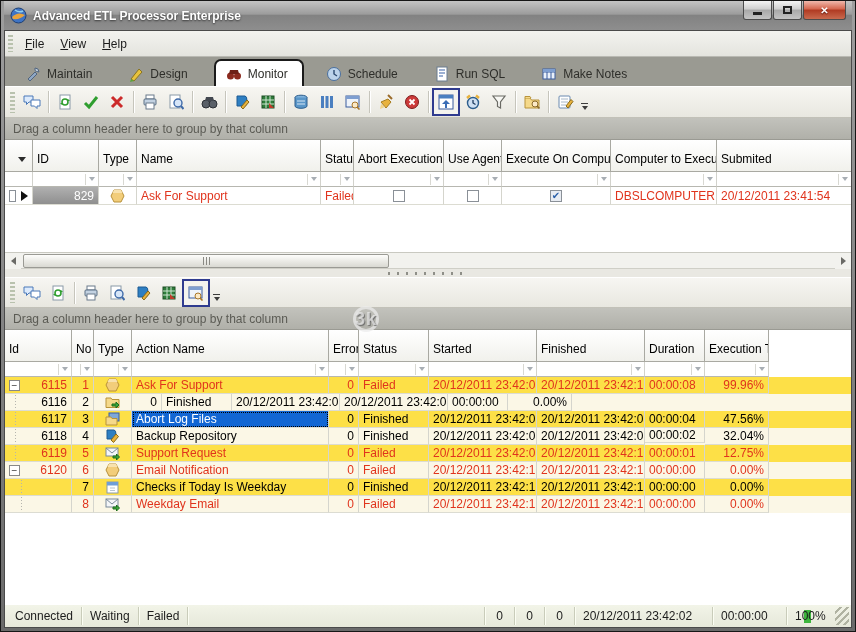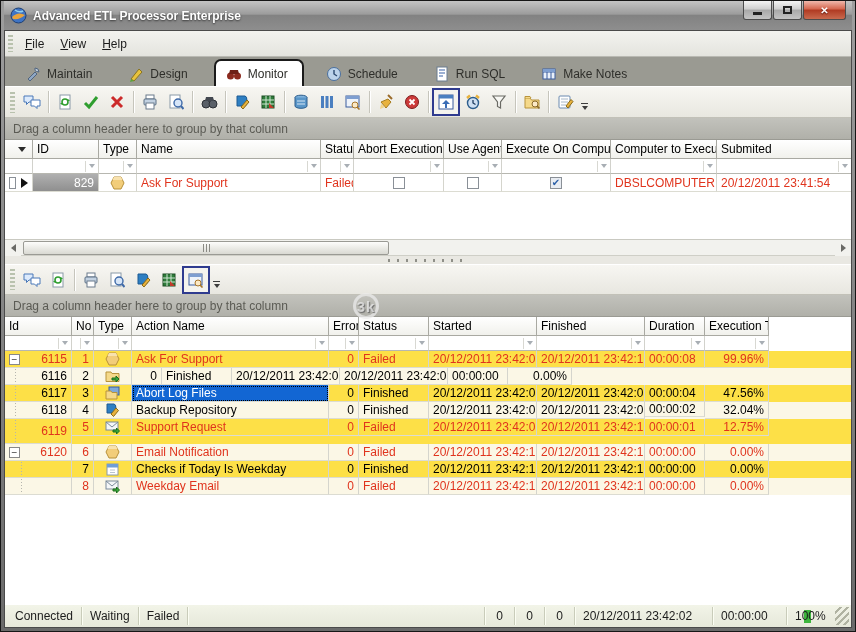--- a/index.html
+++ b/index.html
@@ -54,27 +54,27 @@
   .ovl { width:7px; height:1px; background:#3c3c3c; margin-bottom:2px; }
   .tri-down { width:0; height:0; border-left:3px solid transparent; border-right:3px solid transparent; border-top:4px solid #3c3c3c; }
 
   
   .band { height:22px; background:linear-gradient(180deg,#c2c2bc,#b0b0a9); color:#5b5b54;
           display:flex; align-items:center; padding:0 8px; border-bottom:1px solid #9a9a93; position:relative; }
   .watermark { position:absolute; left:348px; top:-2px; display:flex; align-items:center; gap:2px;
                font-weight:bold; font-size:23px; letter-spacing:1px; color:rgba(235,235,235,.75);
                text-shadow:1px 1px 1px rgba(90,90,90,.8); font-style:normal; }
   .wm-badge { width:26px; height:26px; border:3px solid rgba(235,235,235,.75); border-radius:50%;
-              font-size:15px; display:flex; align-items:center; justify-content:center; }
+              font-size:18px; display:flex; align-items:center; justify-content:center; }
 
   
   .grid { display:flex; flex-direction:column; background:#fff; }
   .gh-row, .gf-row, .gd-row { display:flex; }
   .gh-cell { background:linear-gradient(180deg,#fff,#f1f1ec); border-right:1px solid #a9a9a2; border-bottom:1px solid #a9a9a2;
-             padding:2px 4px; height:19px; color:#000; white-space:nowrap; overflow:hidden; }
+             padding:12px 4px; height:32px; color:#000; white-space:nowrap; overflow:hidden; }
   .gf-cell { background:#fff; border-right:1px solid #d2d2cc; border-bottom:1px solid #b7b7b0; height:15px;
              display:flex; align-items:center; justify-content:flex-end; }
   .gf-arrow { width:13px; height:11px; border-left:1px solid #d8d8d2; display:flex; align-items:center; justify-content:center; }
   .gf-tri { width:0; height:0; border-left:3px solid transparent; border-right:3px solid transparent; border-top:4px solid #a8aeb4; }
   .gd-cell { border-right:1px solid #d5d5cd; border-bottom:1px solid #dcdcd2; padding:1px 4px; height:18px;
              white-space:nowrap; overflow:hidden; display:flex; align-items:center; }
   .num { justify-content:flex-end; }
   .red { color:#e0341d; }
   .ind { width:28px; }
   .tc0{width:66px}.tc1{width:38px}.tc2{width:184px}.tc3{width:33px}.tc4{width:90px}.tc5{width:58px}.tc6{width:109px}.tc7{width:106px}.tc8{flex:1;border-right:none}
@@ -679,21 +679,21 @@
             </div>
             <div class="gd-cell bc3" style="height: 17px;">Backup Repository</div>
             <div class="gd-cell bc4 num" style="height: 17px;">0</div>
             <div class="gd-cell bc5" style="height: 17px;">Finished</div>
             <div class="gd-cell bc6" style="height: 17px;">20/12/2011 23:42:06</div>
             <div class="gd-cell bc7" style="height: 17px;">20/12/2011 23:42:09</div>
             <div class="gd-cell bc8" style="height: 15px;">00:00:02</div>
             <div class="gd-cell bc9 num" style="height: 17px;">32.04%</div>
           </div>
           <div class="gd-row g2row-even">
-            <div class="gd-cell bc0" style="height: 25px;">
+            <div class="gd-cell bc0" style="height: 17px;">
               <span class="tree-line"></span>
               <span class="idtxt red">6119</span>
             </div>
             <div class="gd-cell bc1 num red" style="height: 17px;">5</div>
             <div class="gd-cell bc2" style="height: 17px;">
               <span style="margin:0 auto">
                 <svg width="15" height="14" viewBox="0 0 15 14">
                   <rect x="1" y="2" width="12" height="8" fill="#f4f6f8" stroke="#7a8a9a"></rect>
                   <path d="M1 2 L7 7 L13 2" fill="none" stroke="#7a8a9a"></path>
                   <path d="M8 10 h3.5 v-2 l3 3 -3 3 v-2 H8 Z" fill="#3aa53a" stroke="#1c6e1c"></path>

